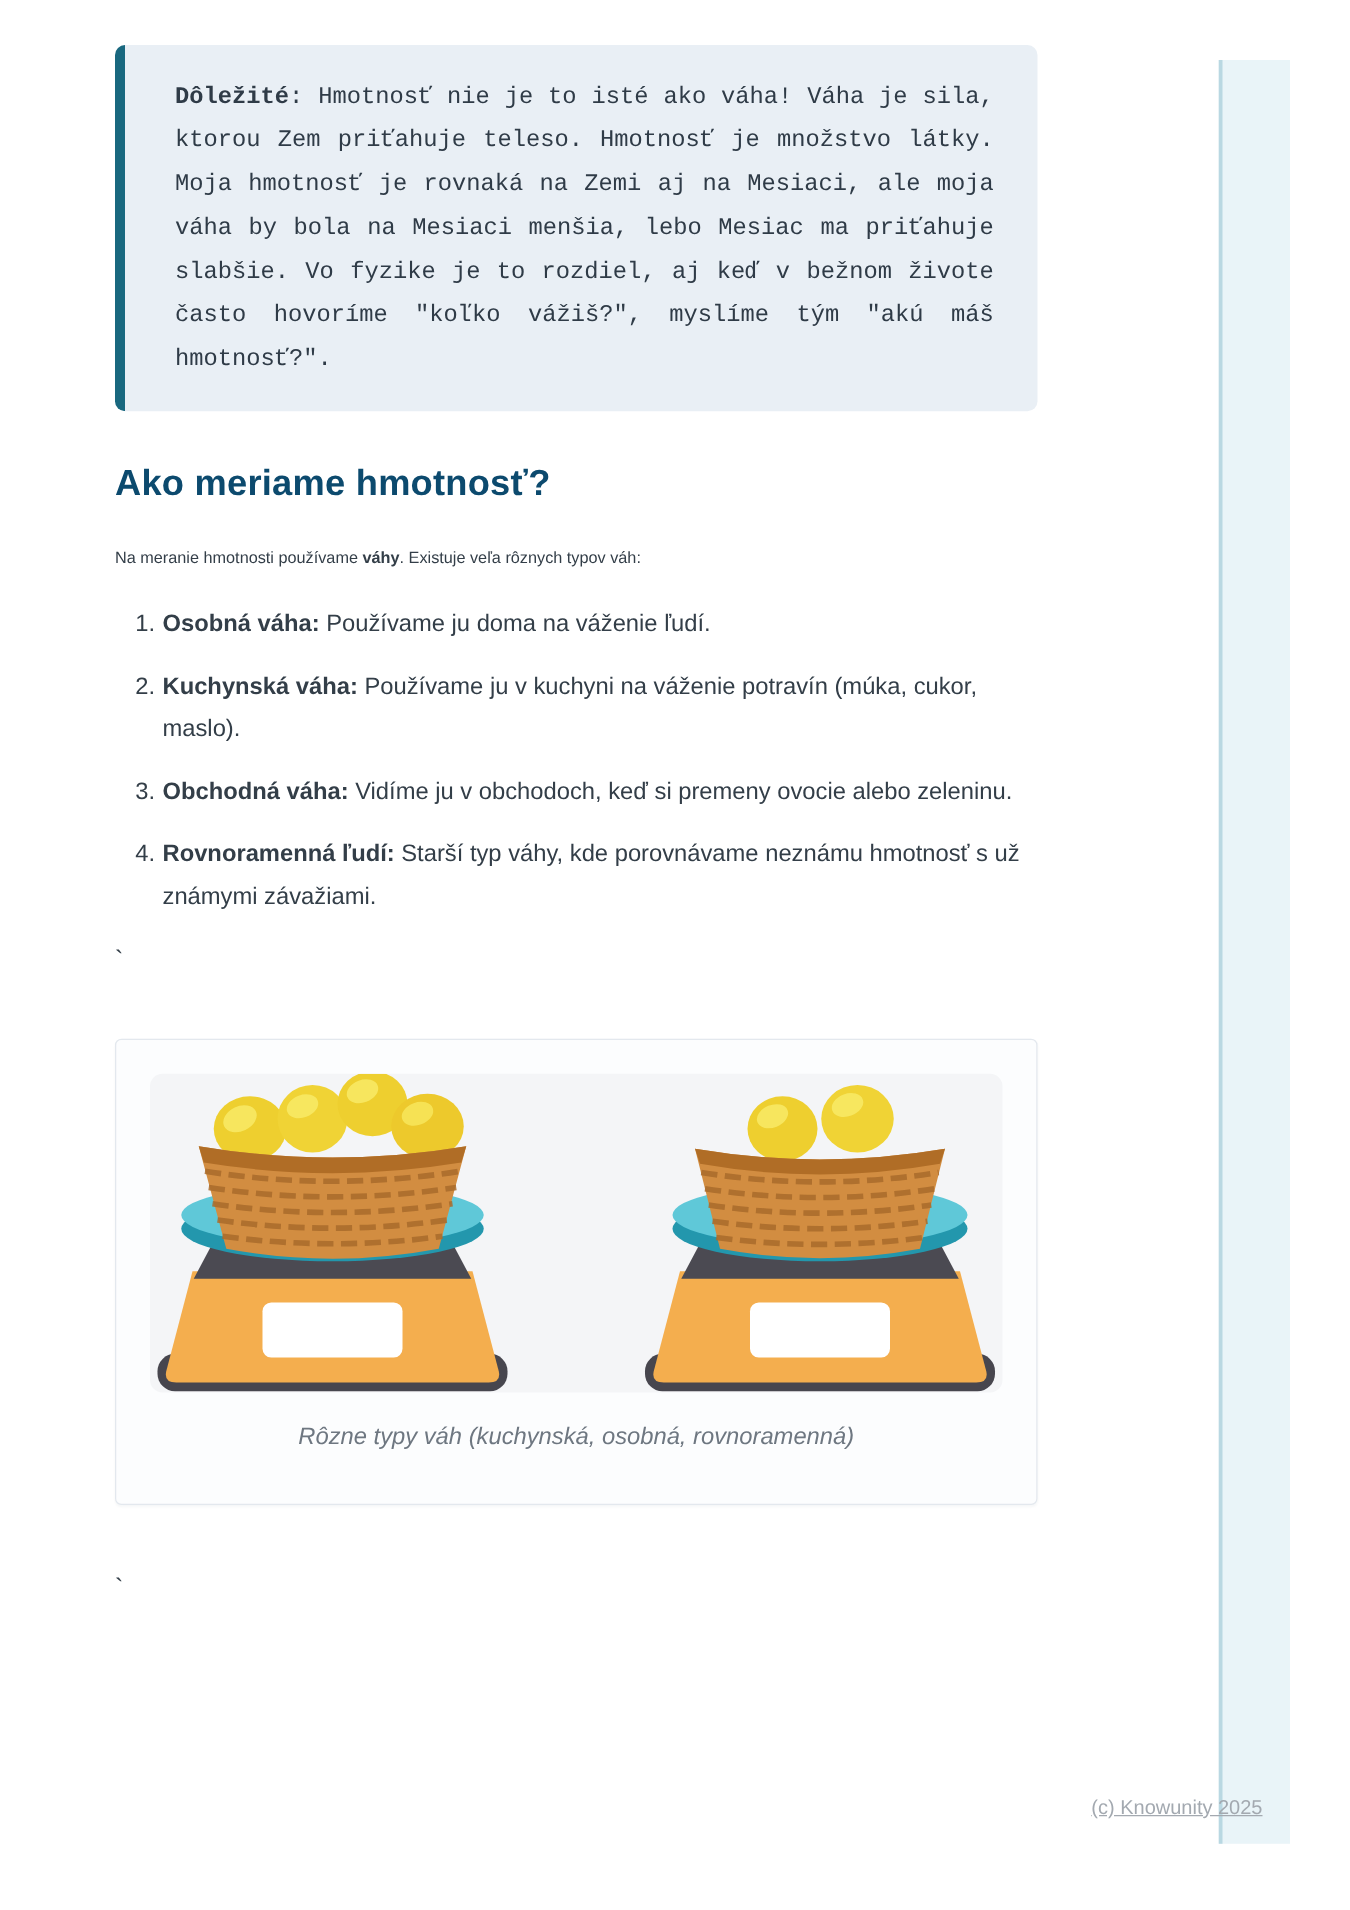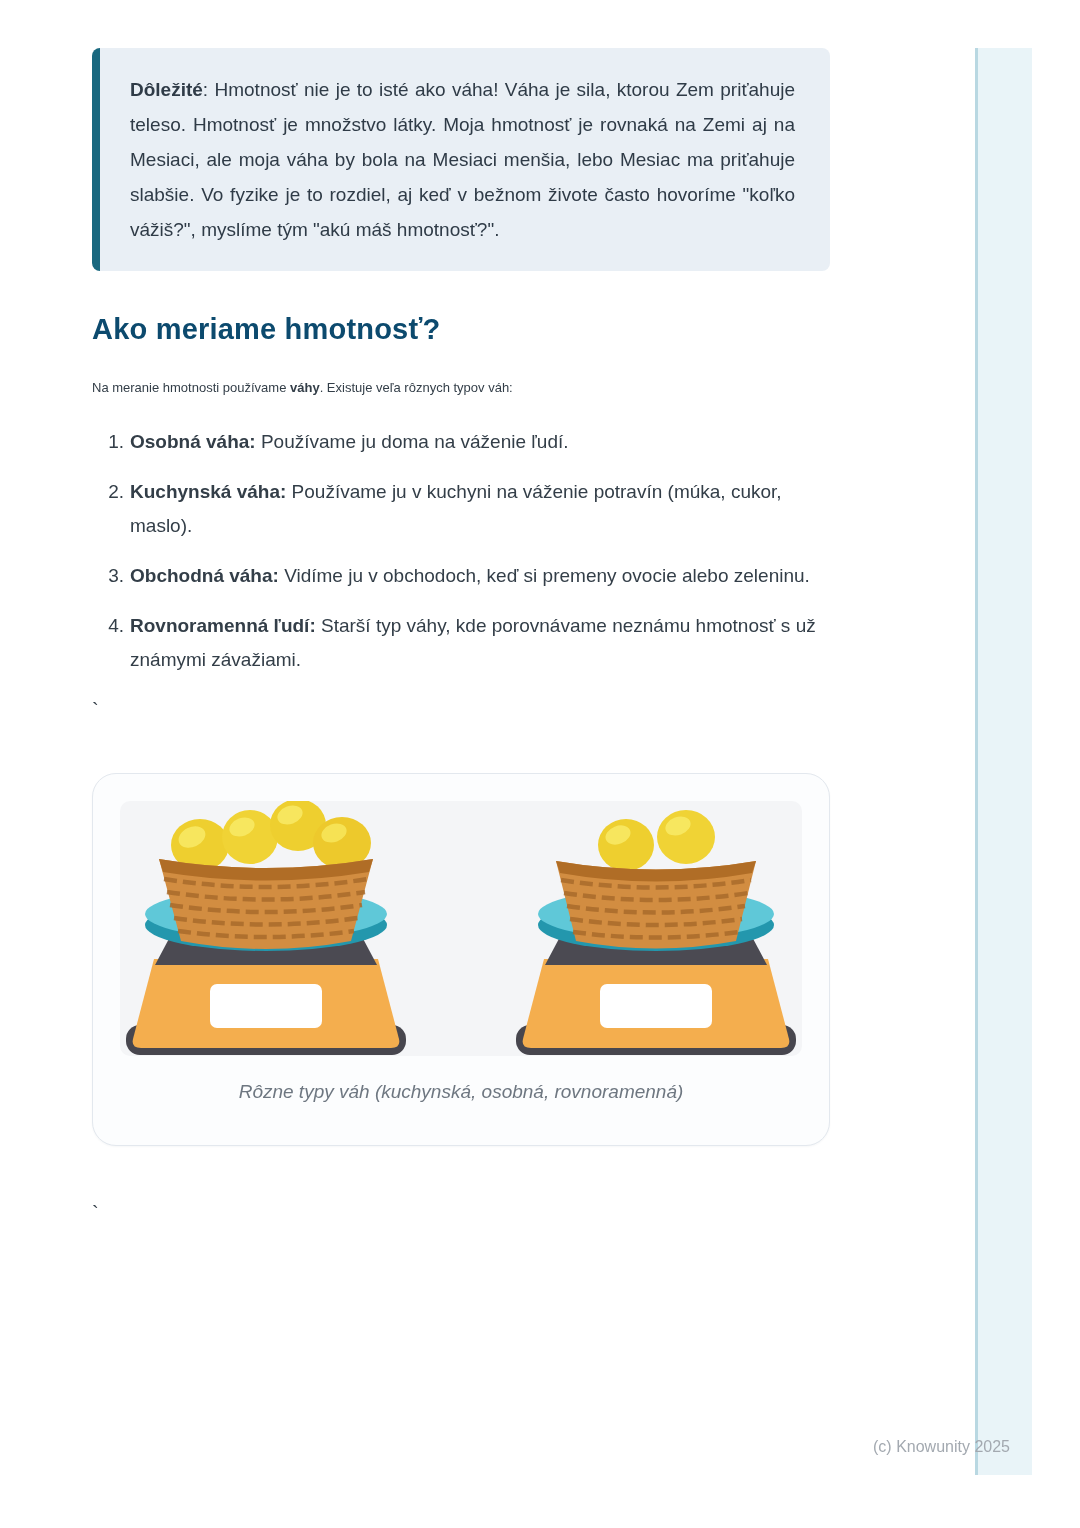--- a/index.html
+++ b/index.html
@@ -26,25 +26,26 @@
     border-left: 3px solid #b9d8e2;
   }
   .content {
     position: absolute;
     left: 92px;
     top: 0;
     width: 738px;
   }
   
   .callout {
-    margin-top: 48px;
+    margin-top: 36px;
     background: #e9eff5;
     border-left: 8px solid #19687f;
     border-radius: 8px;
-    padding: 24px 35px 24px 30px;
+    padding: 24px 35px 24px 40px;
+    font-family: Liberation Mono, monospace;
   }
   .callout-text {
     font-size: 19px;
     line-height: 35px;
     text-align: justify;
     color: #2f3b47;
   }
   .callout-text strong { font-weight: 700; }
   
   .section-heading {
@@ -89,21 +90,21 @@
     margin-top: 22px;
     font-size: 20px;
     line-height: 22px;
     color: #333e48;
   }
   
   .figure-card {
     margin-top: 52px;
     background: #fcfdfe;
     border: 1px solid #e3e8ee;
-    border-radius: 24px;
+    border-radius: 5px;
     padding: 27px 27px 42px 27px;
     box-shadow: 0 1px 2px rgba(30,50,70,0.04);
   }
   .figure-image {
     width: 682px;
     height: 255px;
     background: #f4f5f7;
     border-radius: 10px;
     overflow: hidden;
   }
@@ -118,20 +119,21 @@
   .closing { margin-top: 46px; }
   .heading-bottom { margin-top: 42px; }
   
   .watermark {
     position: absolute;
     top: 1438px;
     right: 70px;
     font-size: 16px;
     color: #a3a9b0;
     z-index: 2;
+    text-decoration: underline;
   }
 </style>
 </head>
 <body>
 
 <div class="page">
 
   <div class="next-page-strip"></div>
 
   <main class="content">

